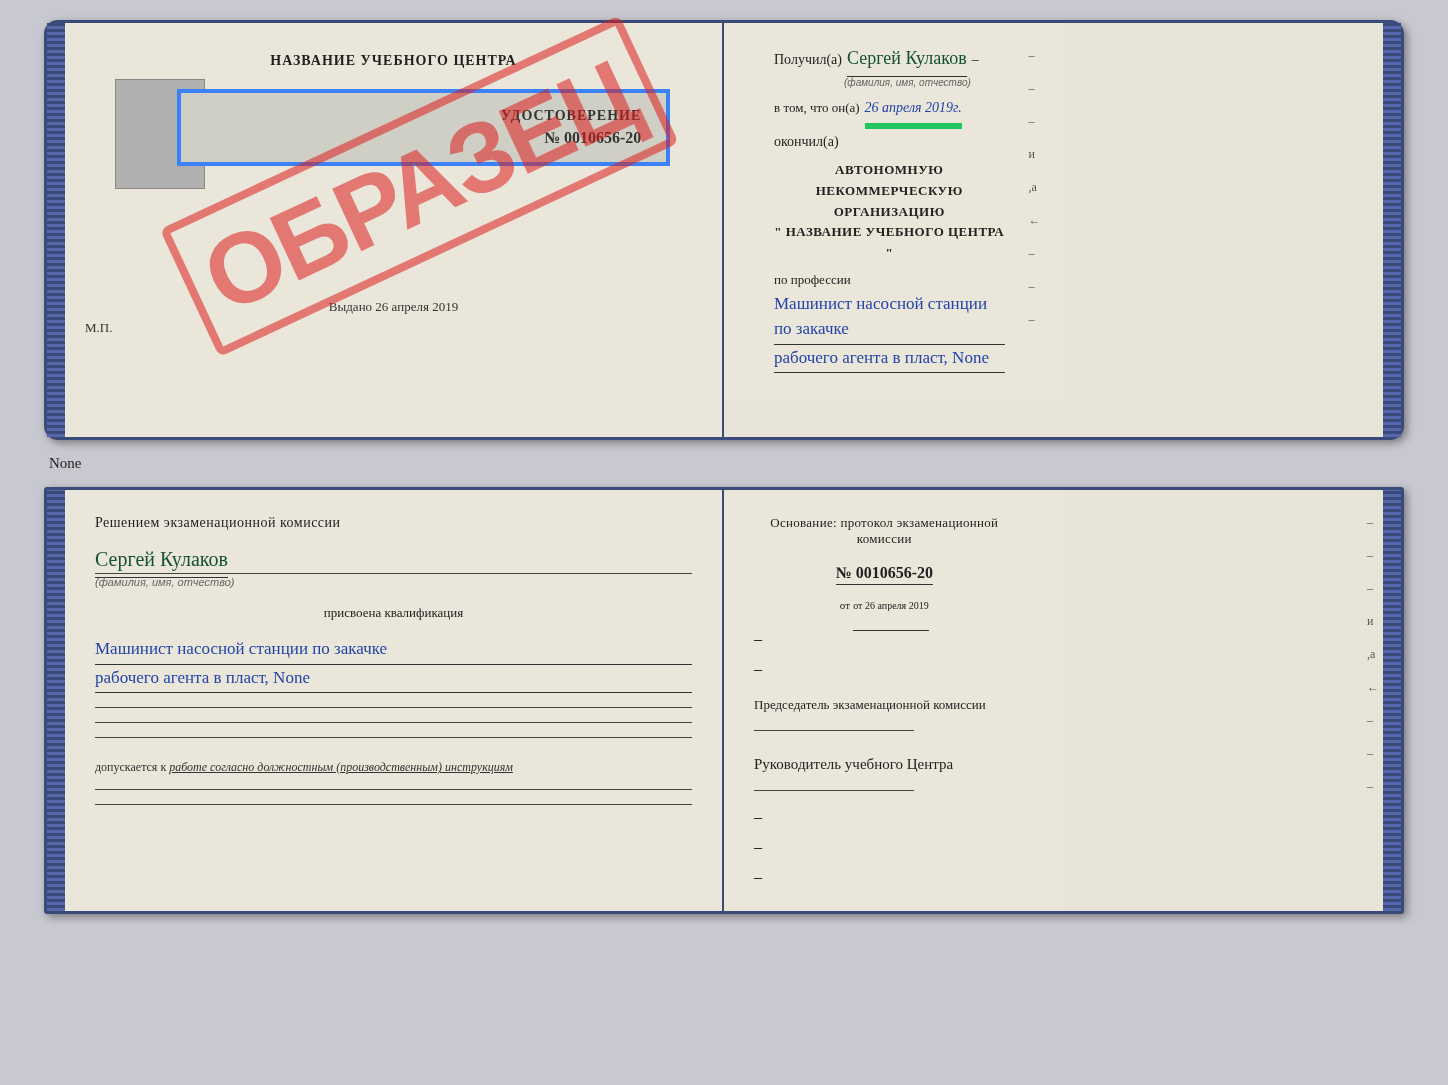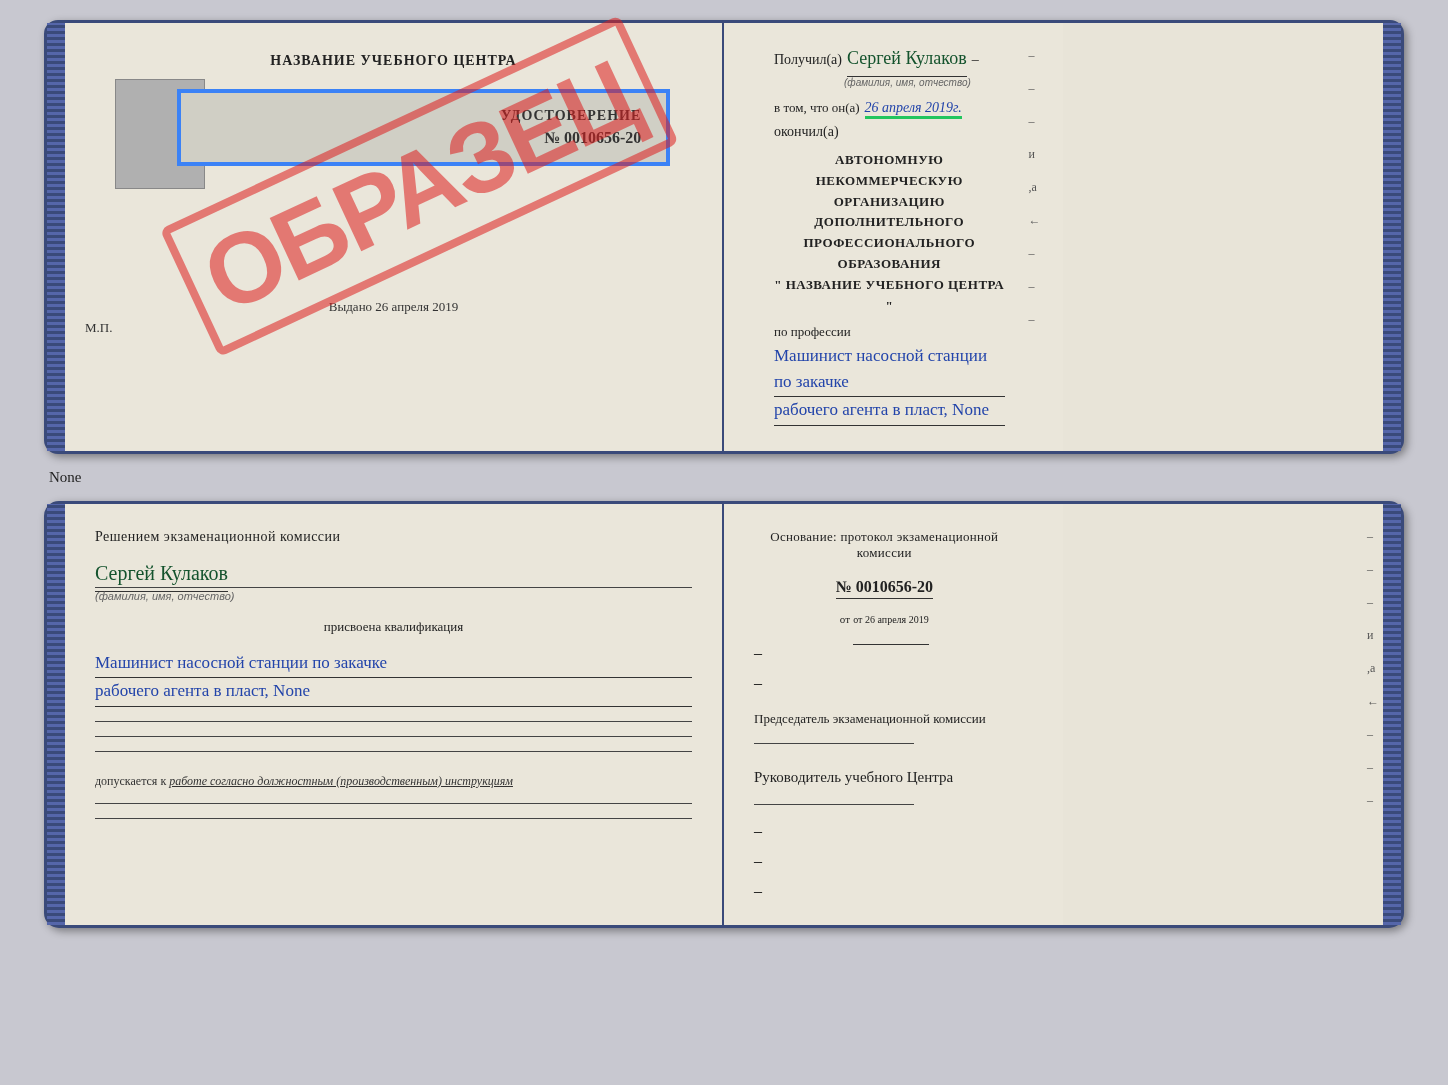--- a/index.html
+++ b/index.html
@@ -201,26 +201,26 @@
     .vtom-line {
       font-size: 13px;
       color: #222;
       display: flex;
       align-items: baseline;
       gap: 5px;
       flex-wrap: wrap;
     }
 
     .underline-text {
-      border-bottom: 3px solid #22c55e;
+      border-bottom: 6px solid #22c55e;
       font-style: italic;
       font-family: 'Segoe Script', 'Comic Sans MS', cursive;
       font-size: 14px;
       color: #2244aa;
-      padding-bottom: 0;
+      padding-bottom: 7px;
     }
 
     .center-block {
       text-align: center;
       font-size: 13px;
       font-weight: bold;
       letter-spacing: 0.5px;
       line-height: 1.6;
       color: #222;
     }
@@ -259,21 +259,21 @@
       font-size: 15px;
       color: #222;
       width: 1360px;
       padding: 0 5px;
     }
 
     
     .bottom-book {
       background: #e8e4d8;
       border: 3px solid #3a4a7a;
-      border-radius: 15px;
+      border-radius: 3px;
       display: flex;
       width: 100%;
       min-height: 420px;
       box-shadow: 3px 3px 8px rgba(0,0,0,0.4);
     }
 
     .bottom-left {
       width: 50%;
       border-right: 2px solid #3a4a7a;
       padding: 25px 30px;
@@ -452,21 +452,20 @@
           </div>
 
           <div class="vtom-line" style="margin-top: 10px;">
             <span>в том, что он(а)</span>
             <span class="underline-text">26 апреля 2019г.</span>
             <span style="font-size:14px;">окончил(а)</span>
           </div>
 
           <div class="center-block" style="margin-top: 10px;">
             <div>АВТОНОМНУЮ НЕКОММЕРЧЕСКУЮ ОРГАНИЗАЦИЮ</div>
-            <div>ДОПОЛНИТЕЛЬНОГО ПРОФЕССИОНАЛЬНОГО ОБРАЗОВАНИЯ</div>
             <div>"    НАЗВАНИЕ УЧЕБНОГО ЦЕНТРА    "</div>
           </div>
 
           <div class="profession-label" style="margin-top: 8px;">по профессии</div>
           <div style="margin-top: 3px;">
             <span class="handwritten-large">Машинист насосной станции по закачке</span>
             <span class="handwritten-large">рабочего агента в пласт, None</span>
           </div>
         </div>
       </div>

